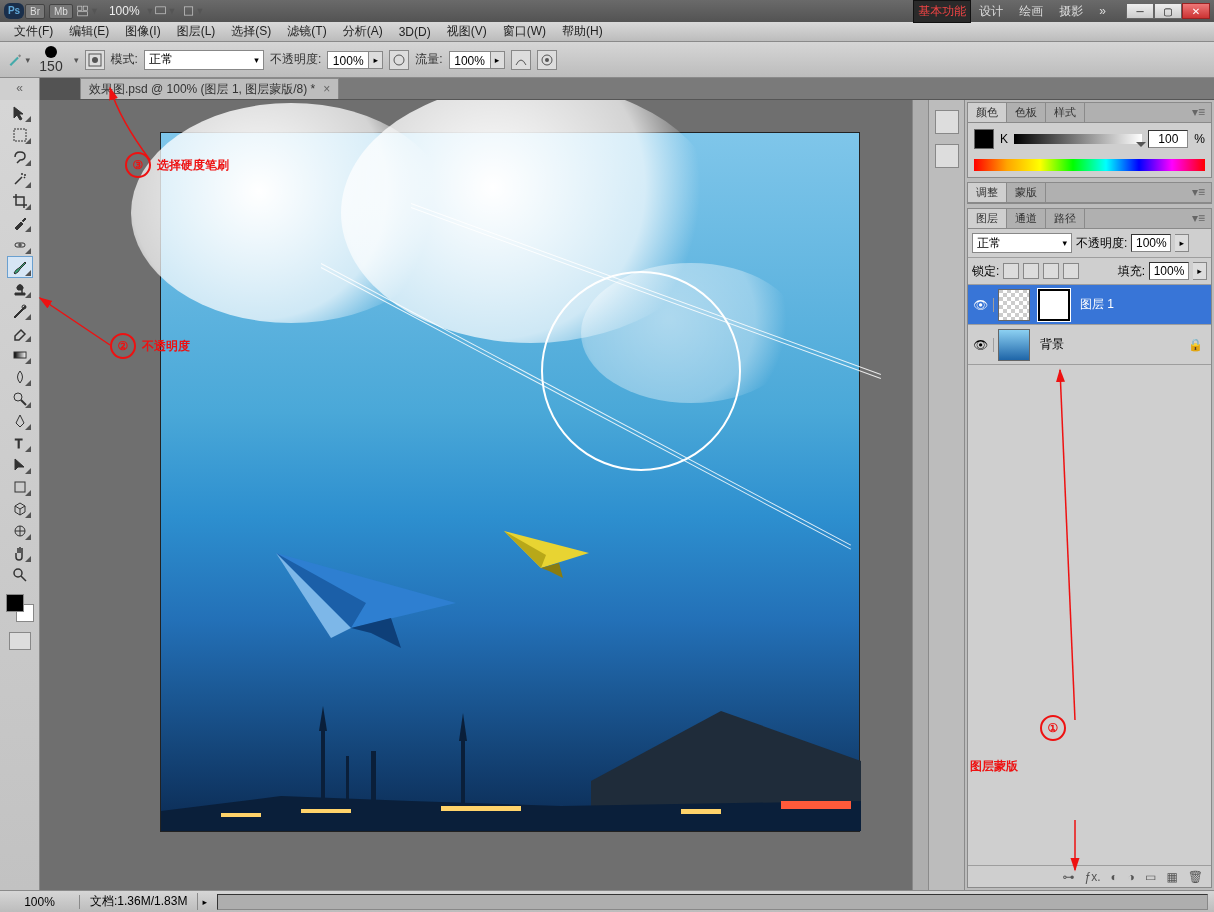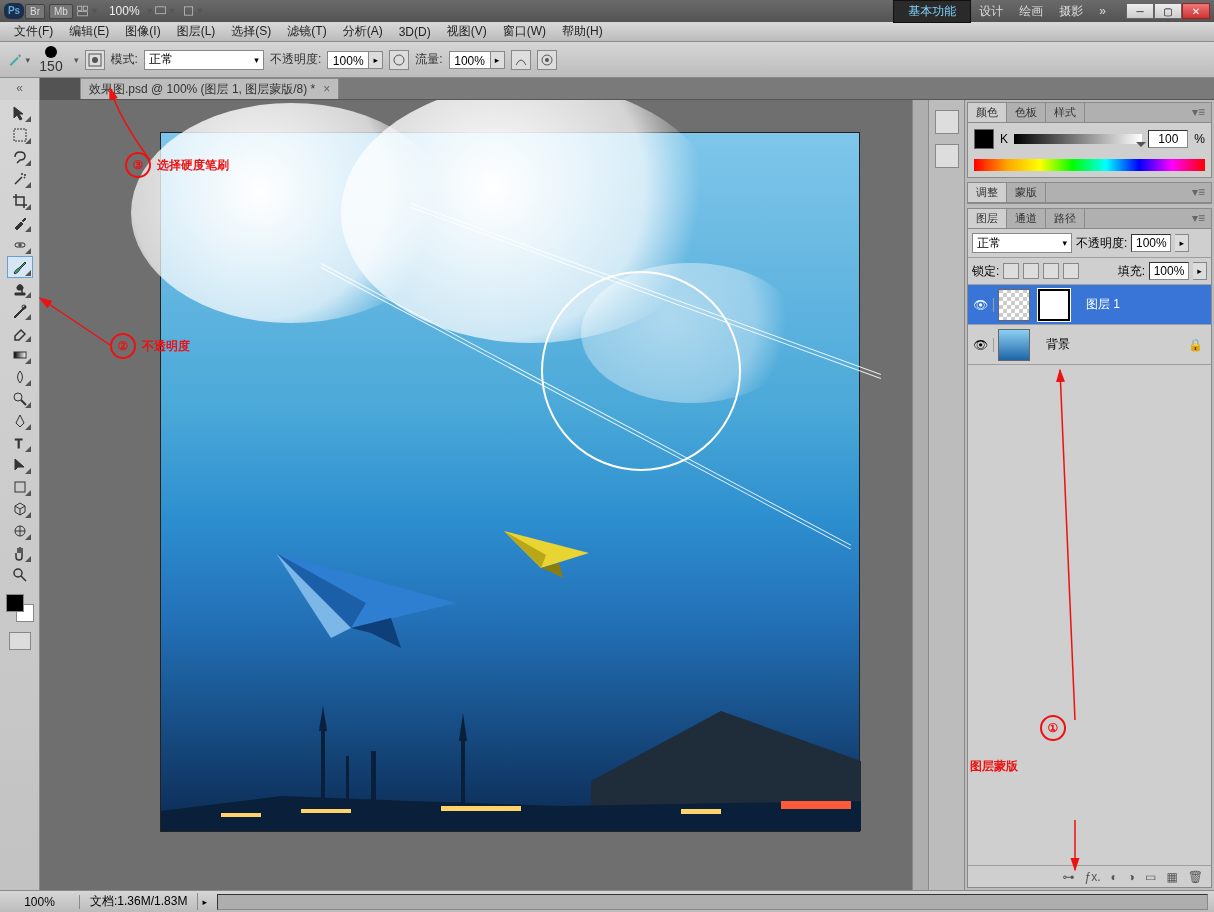--- a/index.html
+++ b/index.html
@@ -4,21 +4,21 @@
 <style>
   *{box-sizing:border-box;margin:0;padding:0;font-family:"Microsoft YaHei",SimSun,sans-serif;font-size:12px;user-select:none}
   body{background:#535353;width:1214px;height:912px;overflow:hidden;position:relative}
   
   .titlebar{height:22px;background:linear-gradient(#6a6a6a,#535353);display:flex;align-items:center;padding:0 4px}
   .ps-logo{width:20px;height:16px;background:#1a2f4b;color:#5ea6d6;font-weight:bold;text-align:center;line-height:16px;border-radius:6px;font-size:10px;margin-right:1px}
   .tb-btn{background:#777;border:1px solid #444;color:#ddd;font-size:10px;padding:1px 4px;margin-right:4px;border-radius:2px}
   .tb-ico{width:22px;height:18px;display:inline-flex;align-items:center;justify-content:center;margin-right:6px;color:#ddd}
   .tb-ico svg{width:14px;height:14px;fill:#ccc}
   .tb-spacer{flex:1}
-  .workspace{background:#2a2a2a;color:#7dd3fc;padding:2px 14px;border:1px solid #111}
+  .workspace{background:#2a2a2a;color:#ef4444;padding:2px 4px;border:1px solid #111}
   .ws-link{color:#ddd;padding:12px 8px}
   .winbtns{display:flex;margin-left:12px}
   .winbtn{width:28px;height:16px;border:1px solid #666;background:linear-gradient(#eee,#ccc);display:flex;align-items:center;justify-content:center;font-size:10px}
   .winbtn.close{background:linear-gradient(#e77,#c33);color:#fff;border-color:#922}
   
   .menubar{height:20px;background:linear-gradient(#d9d9d9,#bcbcbc);display:flex;align-items:center;padding:0 6px;border-bottom:1px solid #8a8a8a}
   .menubar span{padding:0 8px;color:#222}
   
   .optbar{height:36px;background:linear-gradient(#d6d6d6,#bcbcbc);display:flex;align-items:center;padding:0 8px;border-bottom:1px solid #8a8a8a;gap:6px}
   .opt-ico{width:22px;height:22px;display:inline-flex;align-items:center;justify-content:center}
@@ -74,21 +74,21 @@
   .lay-sel{background:#fff;border:1px solid #888;height:20px;flex:0 0 100px;padding:0 4px;display:flex;align-items:center;justify-content:space-between}
   .lay-lock{display:flex;align-items:center;gap:4px;padding:4px;border-bottom:1px solid #9e9e9e}
   .lk-ico{width:16px;height:16px;border:1px solid #888;background:#ddd;display:inline-block}
   .layer-list{background:#cfcfcf}
   .layer{display:flex;align-items:center;height:40px;border-bottom:1px solid #9e9e9e}
   .layer.sel{background:#3875d7;color:#fff}
   .eye{width:26px;text-align:center;border-right:1px solid #9e9e9e}
   .lthumb{width:32px;height:32px;margin:0 4px;border:1px solid #666;background:repeating-conic-gradient(#ccc 0 25%,#fff 0 50%) 0/8px 8px}
   .lmask{width:32px;height:32px;margin:0 4px;border:2px solid #000;background:#fff;outline:1px solid #fff}
   .lthumb.sky{background:linear-gradient(#8cd0f2,#1e65a8)}
-  .lname{margin-left:12px}
+  .lname{margin-left:6px}
   .lock-ico{margin-left:auto;margin-right:8px;color:#555}
   .lay-bottom{height:22px;background:#cfcfcf;border-top:1px solid #9e9e9e;display:flex;align-items:center;justify-content:flex-end;gap:10px;padding:0 8px}
   .lay-bottom span{color:#555;font-size:12px}
   
   .mini{width:36px;background:#bcbcbc;border-left:1px solid #8a8a8a;display:flex;flex-direction:column;align-items:center;padding-top:10px;gap:10px}
   .mini .m{width:24px;height:24px;background:#ddd;border:1px solid #888}
   
   .status{height:22px;background:linear-gradient(#d6d6d6,#bcbcbc);display:flex;align-items:center;border-top:1px solid #8a8a8a}
   .status .z{width:80px;border-right:1px solid #8a8a8a;text-align:center}
   .status .doc{padding:0 10px;border-right:1px solid #8a8a8a}

